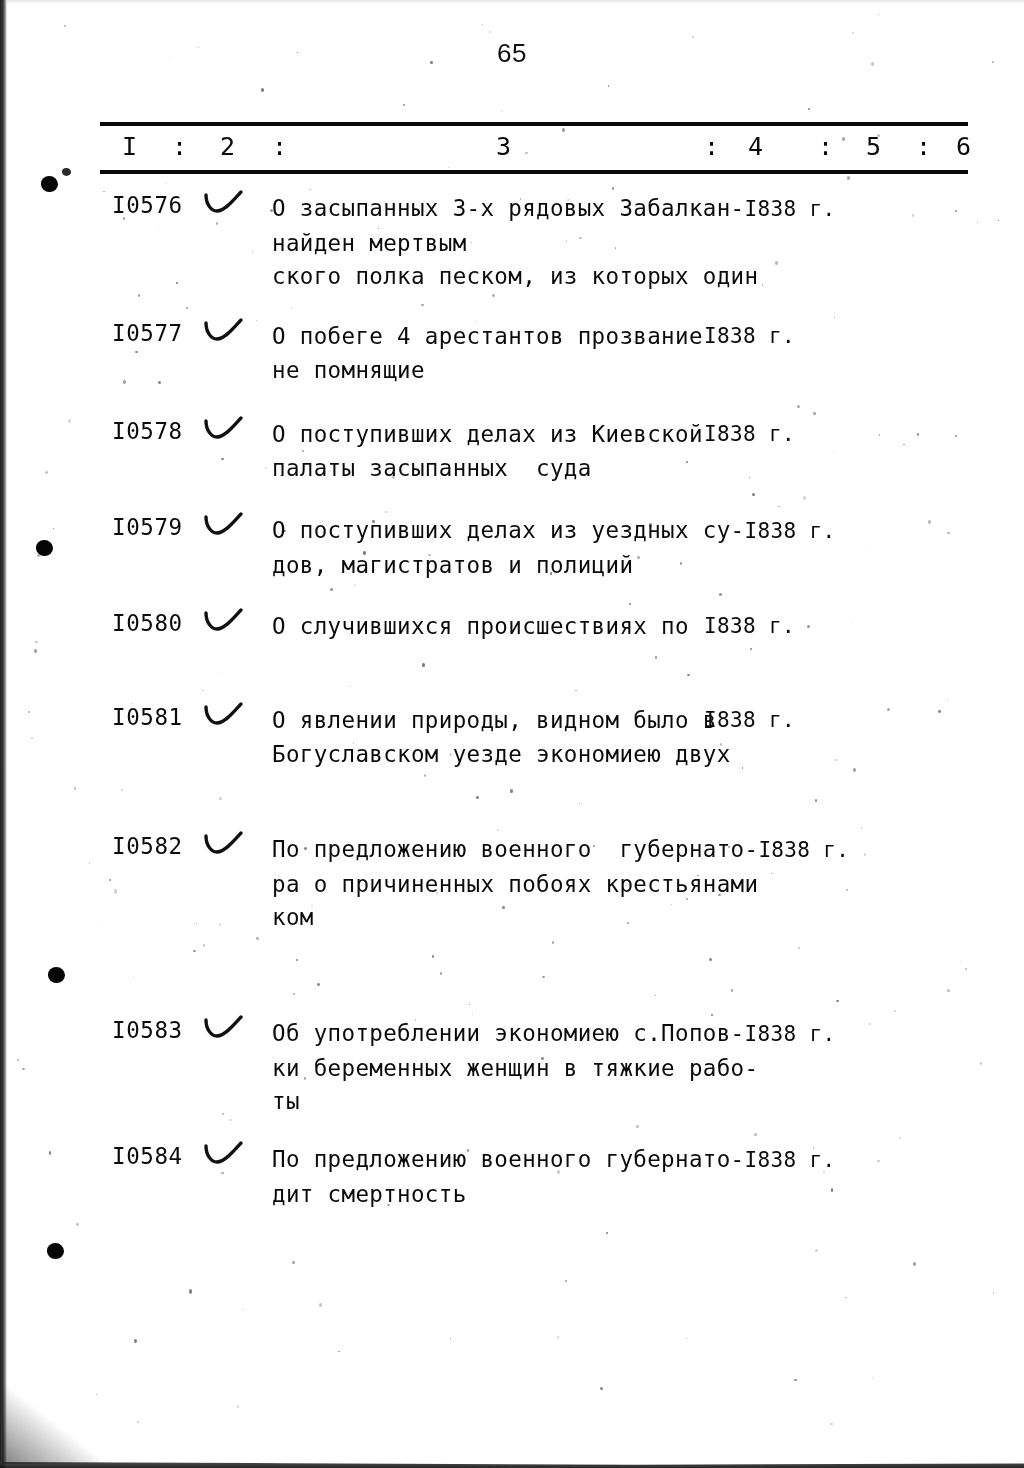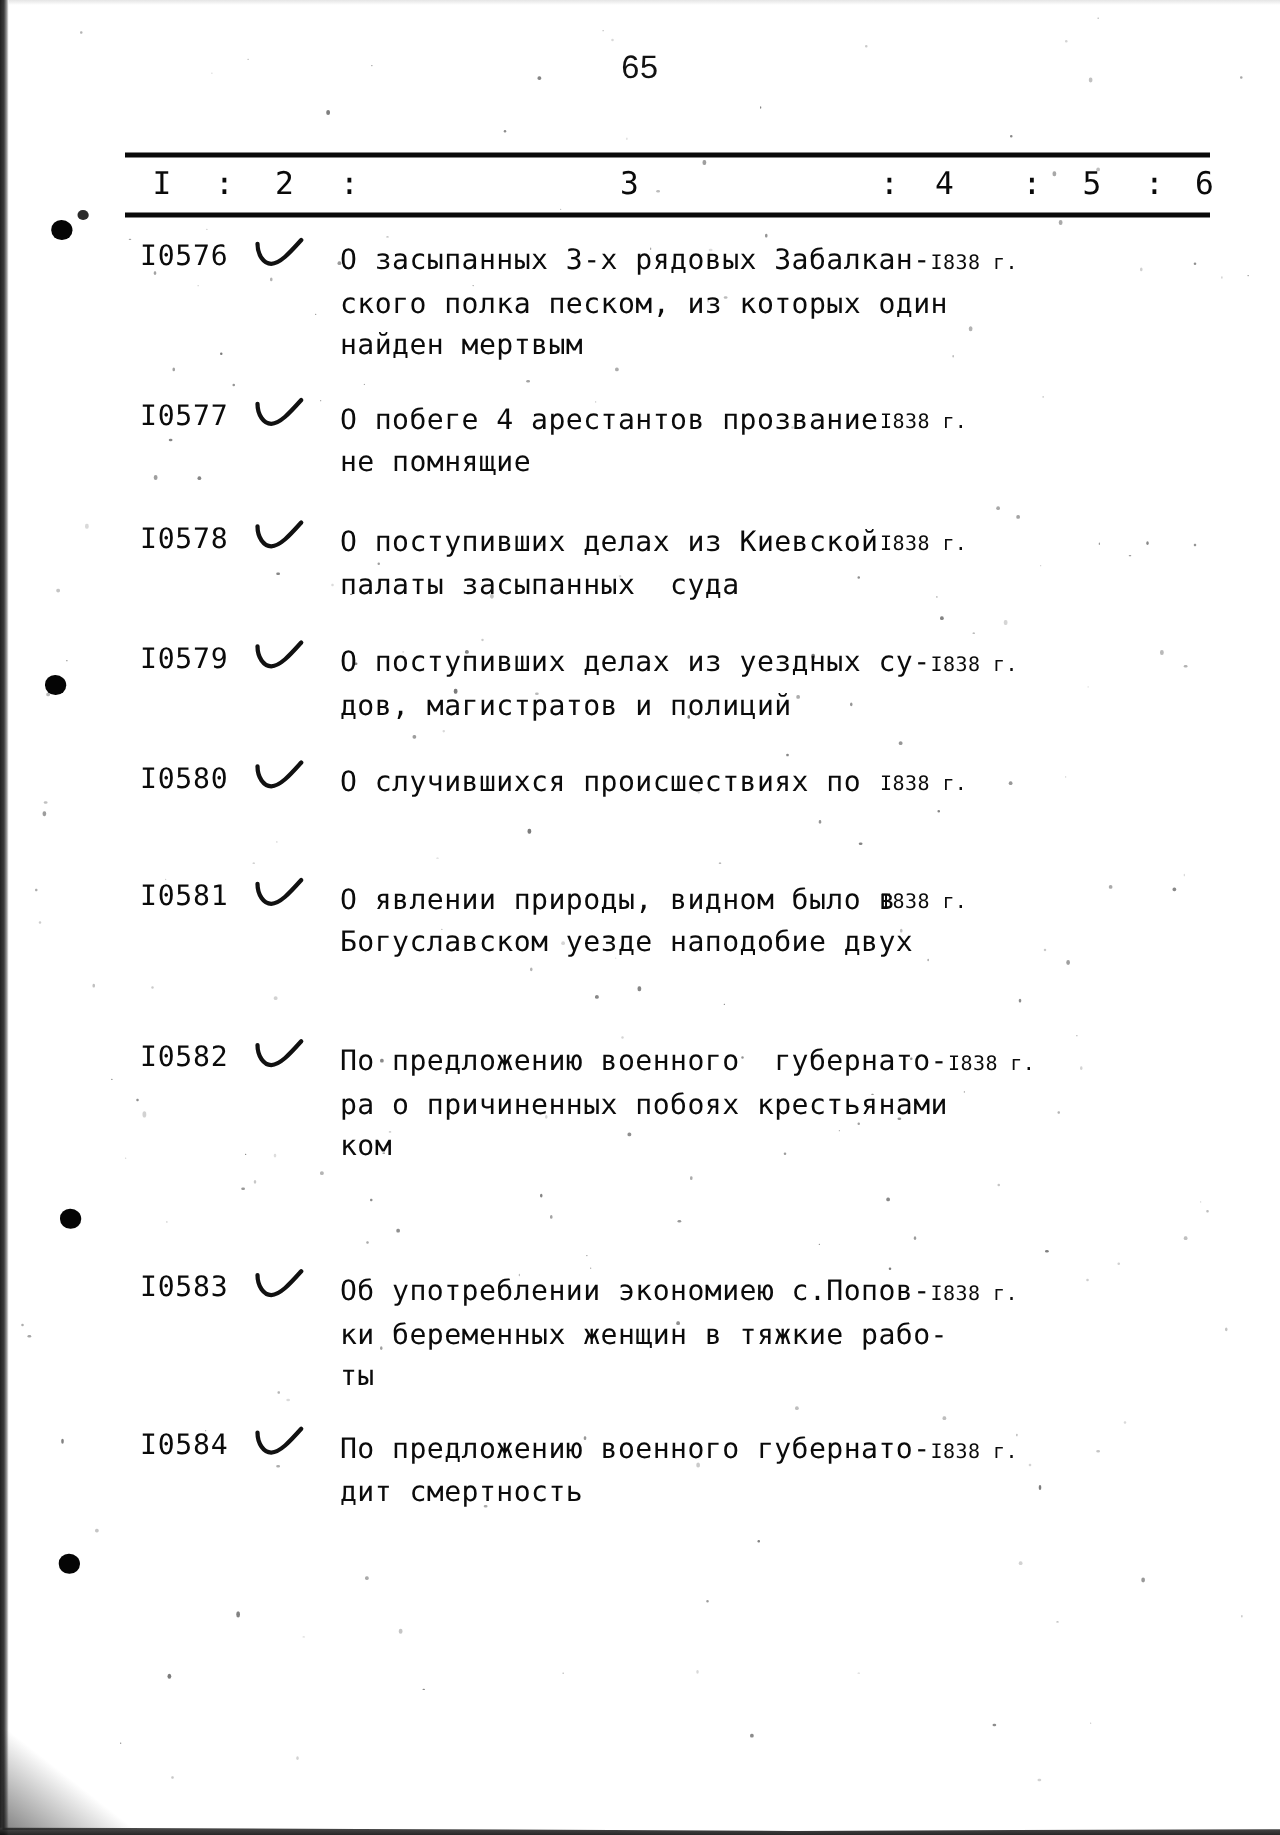--- a/index.html
+++ b/index.html
@@ -66,21 +66,21 @@
     font-size:22.5px;letter-spacing:.6px;color:#0b0b0b;white-space:pre;
   }
   .tick{position:absolute;top:-6px;width:54px;height:32px;}
   .entry-body{
     position:absolute;left:272px;top:0;width:600px;
     font-size:22.5px;line-height:33.5px;letter-spacing:.35px;color:#0b0b0b;
   }
   .entry-body .line{white-space:pre;position:relative;}
   .entry-date{
     position:absolute;top:0;left:432px;
-    font-size:16px;letter-spacing:.35px;color:#0b0b0b;white-space:pre;
+    font-size:21px;letter-spacing:.35px;color:#0b0b0b;white-space:pre;
   }
   .entry-date.attached{left:auto;position:static;}
 </style>
 </head>
 <body>
 
 <div id="scan-edge-top"></div>
 <div id="scan-edge-left"></div>
 <div id="scan-edge-bottom"></div>
 <div id="scan-corner"></div>
@@ -347,22 +347,22 @@
 </div>
 
 <div id="entries">
     <div class="entry" style="top: 192px;">
       <div class="entry-number">I0576</div>
       <div class="tick" style="left: 200px;"><svg viewBox="0 0 54 32" width="54" height="32">
           <path d="M6 9 C6 18, 11 25, 17 25 C24 25, 32 16, 41 6" fill="none" stroke="#111" stroke-width="3.4" stroke-linecap="round"></path>
         </svg></div>
       <div class="entry-body">
         <div class="line">О засыпанных 3-х рядовых Забалкан-<span class="entry-date attached">I838 г.</span></div>
+        <div class="line">найден мертвым</div>
         <div class="line">ского полка песком, из которых один</div>
-        <div class="line">найден мертвым</div>
       </div>
     </div>
     <div class="entry" style="top: 320px;">
       <div class="entry-number">I0577</div>
       <div class="tick" style="left: 200px;"><svg viewBox="0 0 54 32" width="54" height="32">
           <path d="M6 9 C6 18, 11 25, 17 25 C24 25, 32 16, 41 6" fill="none" stroke="#111" stroke-width="3.4" stroke-linecap="round"></path>
         </svg></div>
       <div class="entry-body">
         <div class="line">О побеге 4 арестантов прозвание<span class="entry-date">I838 г.</span></div>
         <div class="line">не помнящие</div>
@@ -397,21 +397,21 @@
         <div class="line">О случившихся происшествиях по<span class="entry-date">I838 г.</span></div>
       </div>
     </div>
     <div class="entry" style="top: 704px;">
       <div class="entry-number">I0581</div>
       <div class="tick" style="left: 200px;"><svg viewBox="0 0 54 32" width="54" height="32">
           <path d="M6 9 C6 18, 11 25, 17 25 C24 25, 32 16, 41 6" fill="none" stroke="#111" stroke-width="3.4" stroke-linecap="round"></path>
         </svg></div>
       <div class="entry-body">
         <div class="line">О явлении природы, видном было в<span class="entry-date">I838 г.</span></div>
-        <div class="line">Богуславском уезде наподобие двух</div>
+        <div class="line">Богуславском уезде экономиею двух</div>
       </div>
     </div>
     <div class="entry" style="top: 833px;">
       <div class="entry-number">I0582</div>
       <div class="tick" style="left: 200px;"><svg viewBox="0 0 54 32" width="54" height="32">
           <path d="M6 9 C6 18, 11 25, 17 25 C24 25, 32 16, 41 6" fill="none" stroke="#111" stroke-width="3.4" stroke-linecap="round"></path>
         </svg></div>
       <div class="entry-body">
         <div class="line">По предложению военного  губернато-<span class="entry-date attached">I838 г.</span></div>
         <div class="line">ра о причиненных побоях крестьянами</div>

